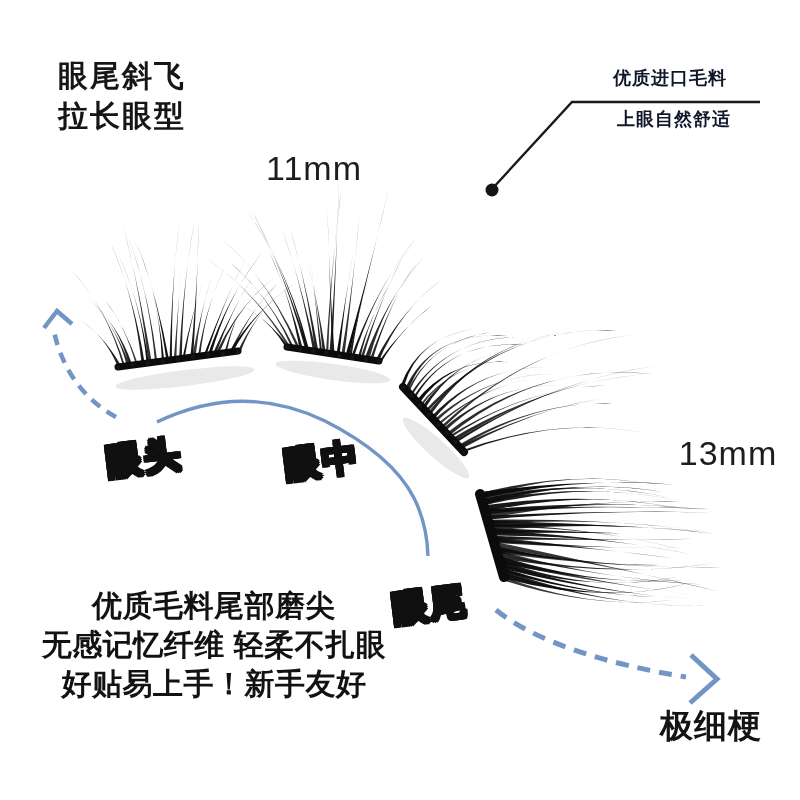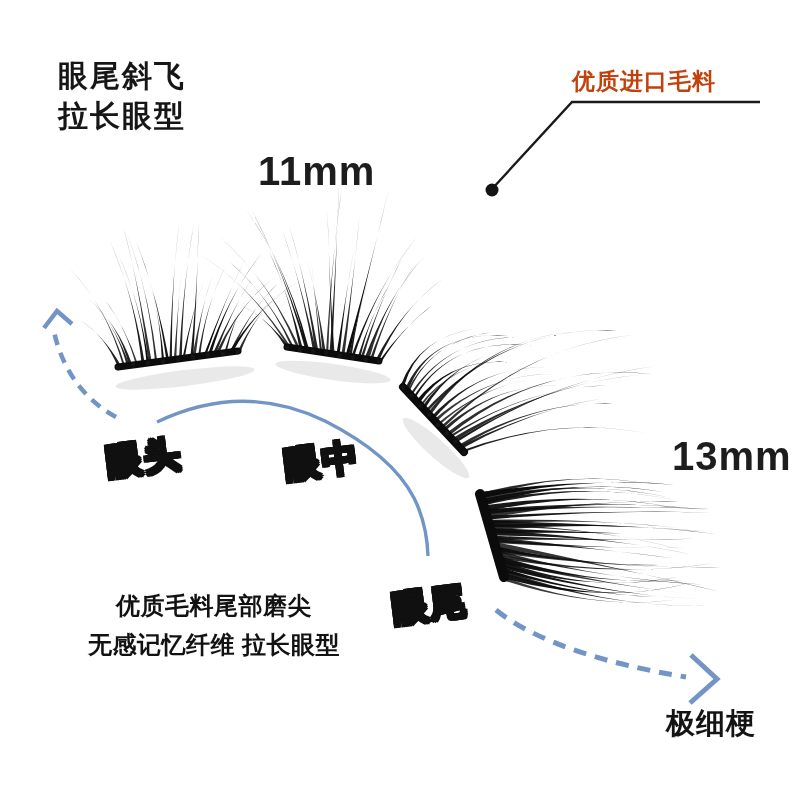--- a/index.html
+++ b/index.html
@@ -2,31 +2,31 @@
 <html style="--accent: #7295c6;"><head>
 <meta charset="utf-8">
 <style>
   html,body{margin:0;padding:0;background:#fff;}
   .stage{position:relative;width:800px;height:800px;background:#fff;overflow:hidden;
          font-family:"Liberation Sans",sans-serif;color:#151515;}
   .abs{position:absolute;}
   svg.layer{position:absolute;left:0;top:0;width:800px;height:800px;}
   .title{left:58px;top:56px;width:182px;text-align:left;font-size:30px;font-weight:600;
          line-height:40px;letter-spacing:2px;color:#161616;}
-  .callout-line-text{width:196px;text-align:left;font-size:23px;font-weight:600;
-         letter-spacing:1px;color:#c2410c;}
-  .size-label{width:112px;text-align:center;font-size:40px;font-weight:700;
+  .callout-line-text{width:196px;text-align:center;font-size:18px;font-weight:600;
+         letter-spacing:1px;color:#0f172a;}
+  .size-label{width:112px;text-align:center;font-size:34px;font-weight:400;
          letter-spacing:1px;color:#1d1d1d;}
   .zone{width:96px;text-align:center;font-size:36px;font-weight:900;letter-spacing:2px;
         color:#ffffff;-webkit-text-stroke:2.6px #101010;transform:rotate(-7deg);
         text-shadow:2px 0 0 #101010,-2px 0 0 #101010,0 2px 0 #101010,0 -2px 0 #101010,
                     2px 2px 0 #101010,-2px -2px 0 #101010,2px -2px 0 #101010,-2px 2px 0 #101010;}
-  .features{left:28px;top:586px;width:372px;text-align:center;font-size:24px;font-weight:700;
+  .features{left:28px;top:586px;width:372px;text-align:center;font-size:30px;font-weight:700;
             line-height:39px;letter-spacing:.5px;color:#121212;}
-  .stem{left:628px;top:704px;width:166px;text-align:center;font-size:29px;font-weight:600;
+  .stem{left:628px;top:704px;width:166px;text-align:center;font-size:33px;font-weight:600;
         color:#141414;letter-spacing:1px;}
   .blue{color:var(--accent,#7295c6);}
 </style>
 </head>
 <body>
 
 <div class="stage">
 
   <svg class="layer" viewBox="0 0 800 800">
     <g id="cluster-layer">
@@ -189,27 +189,29 @@
       <path d="M 691 655 L 717 679 L 690 703" stroke-width="5"></path>
     </g>
   </svg>
 
   <div class="abs title">
     <div>眼尾斜飞</div>
     <div>拉长眼型</div>
   </div>
 
   <div class="abs callout-line-text" style="left:572px;top:66px;">优质进口毛料</div>
+  <div class="abs callout-line-text" style="left:576px;top:107px;">上眼自然舒适</div>
 
   <div class="abs size-label" style="left:258px;top:149px;">11mm</div>
   <div class="abs size-label" style="left:672px;top:426px;margin-top:8px;">13mm</div>
 
   <div class="abs zone" style="left:96px;top:434px;">眼头</div>
   <div class="abs zone" style="left:274px;top:437px;">眼中</div>
   <div class="abs zone" style="left:382px;top:581px;">眼尾</div>
 
   <div class="abs features">
     <div>优质毛料尾部磨尖</div>
-    <div>无感记忆纤维 拉长眼型</div>
+    <div>无感记忆纤维 轻柔不扎眼</div>
+    <div>好贴易上手！新手友好</div>
   </div>
 
   <div class="abs stem">极细梗</div>
 </div>
 
 </body></html>

